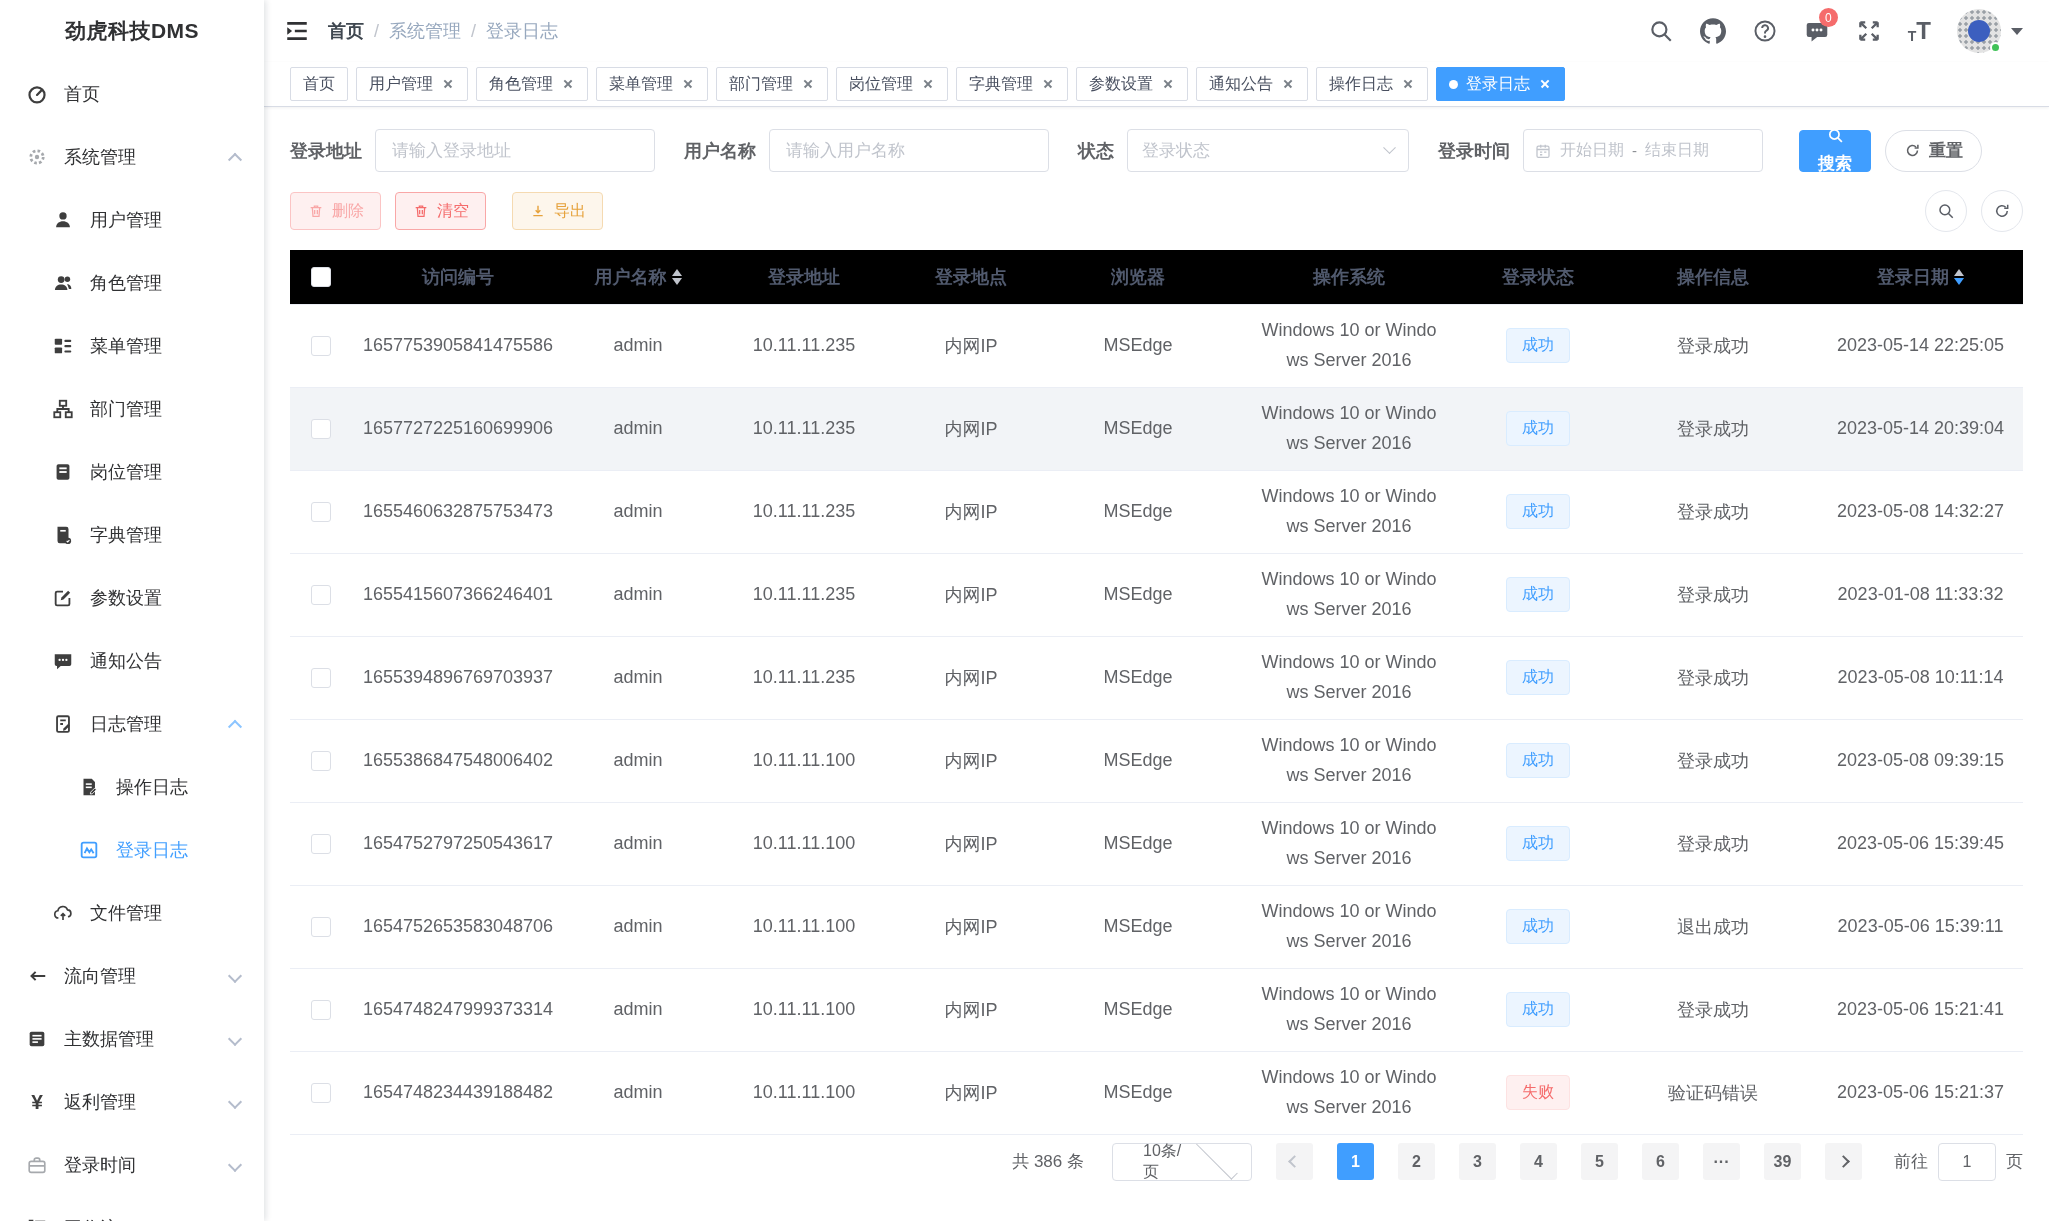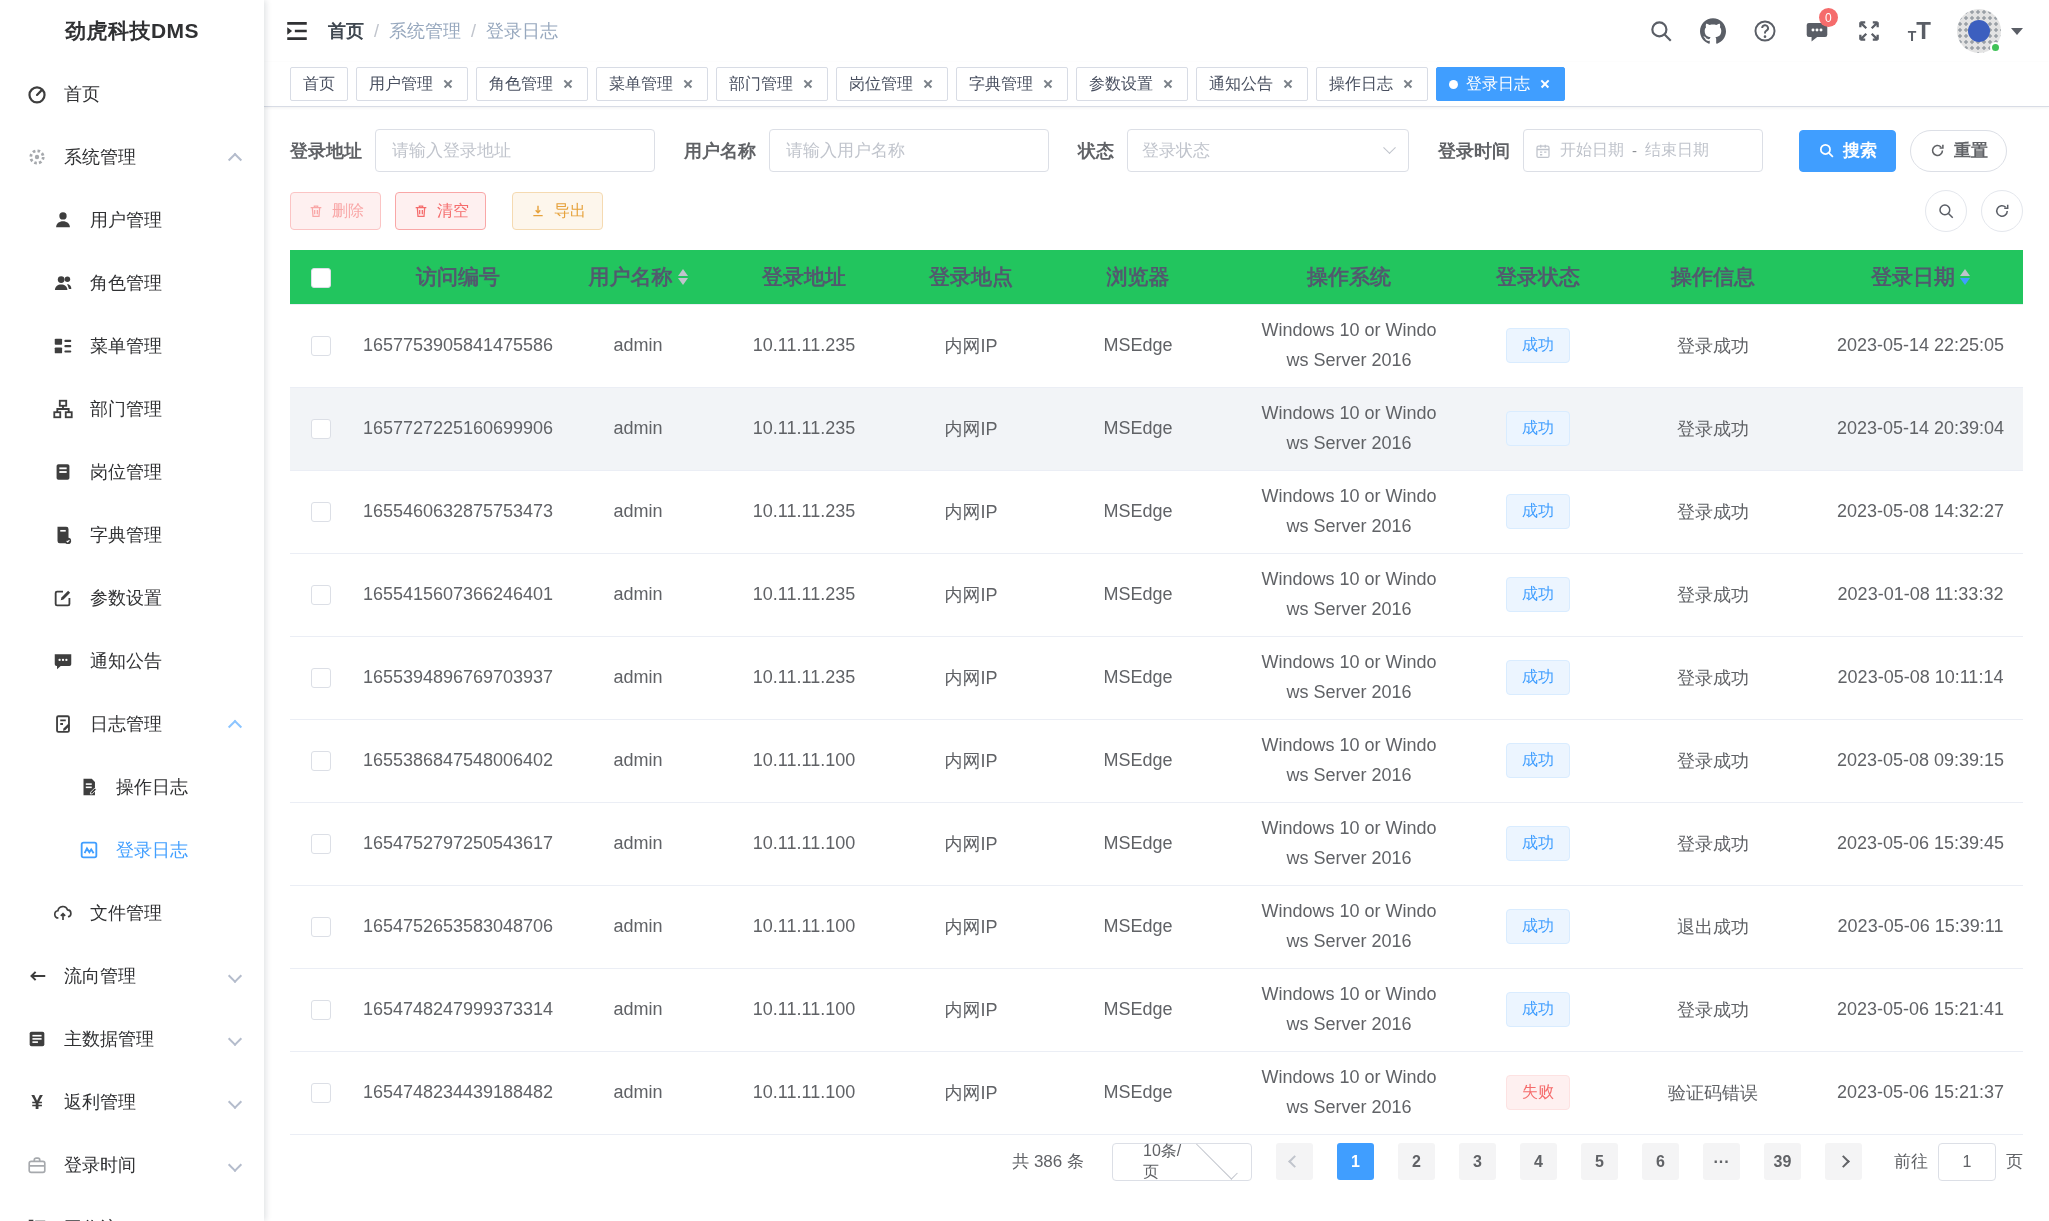--- a/index.html
+++ b/index.html
@@ -77,38 +77,38 @@
   .f-select .ph { color:#c0c4cc; font-size:17px; flex:1; }
   .sel-chev { width:9px; height:9px; border-right:1.8px solid #c0c4cc; border-bottom:1.8px solid #c0c4cc; transform:rotate(45deg) translate(-2px,-2px); }
   .f-date { width:240px; height:43px; border:1px solid #dcdfe6; border-radius:4px; display:flex;
     align-items:center; padding:0 10px; gap:8px; cursor:pointer; }
   .f-date .cal { width:18px; height:18px; color:#c0c4cc; flex:0 0 18px; }
   .f-date .ph { color:#c0c4cc; font-size:16px; }
   .f-date .sep { color:#8d9095; font-size:15px; }
   .btn { height:42px; border-radius:4px; border:1px solid transparent; display:inline-flex; align-items:center;
     justify-content:center; gap:8px; font-size:17px; cursor:pointer; padding:0 18px; background:#fff; font-family:inherit; }
   .btn .bic { width:17px; height:17px; }
-  .btn-primary { background:#409eff; border-color:#409eff; color:#fff; font-weight:bold; }
+  .btn-primary { background:#409eff; border-color:#409eff; color:#fff; font-weight:bold;flex-direction:column; }
   .btn-plain { border-color:#dcdfe6; color:#606266; font-weight:bold; }
   .btn-search { margin-left:10px; }
   .btn-reset { margin-left:14px;border-radius:21px; }
 
   .toolbar { display:flex; align-items:center; margin-top:18px; }
   .btn-sm { height:38px; font-size:16px; padding:0 16px; }
   .btn-del { background:#fef0f0; border-color:#fbc4c4; color:#f9a7a7; margin-right:14px; }
   .btn-clear { background:#fef0f0; border-color:#f9a7a7; color:#f56c6c; margin-right:26px; }
   .btn-export { background:#fdf6ec; border-color:#f5dab1; color:#e6a23c; }
   .tool-right { margin-left:auto; display:flex; gap:14px; }
   .circle-btn { width:42px; height:42px; border-radius:50%; border:1px solid #e4e7ed; background:#fff;
     display:flex; align-items:center; justify-content:center; color:#5a5e66; cursor:pointer; }
   .circle-btn .bic { width:18px; height:18px; }
 
   
   table { border-collapse:collapse; table-layout:fixed; width:1733px; margin-top:18px; }
-  thead th { background:#22c55e; height:54px; font-size:21px; color:#515a6e; font-weight:bold;
+  thead th { background:#000000; height:54px; font-size:18px; color:#515a6e; font-weight:bold;
     border-bottom:1px solid #ebeef5; text-align:center; }
   tbody td { height:83px; border-bottom:1px solid #ebeef5; font-size:18px; color:#606266; text-align:center; font-weight:500; }
   tr.hovered td { background:#f2f4f7; }
   .cell-wrap { line-height:1.65; word-break:break-all; margin:0 auto; }
   .w-id { width:196px; } .w-os { width:182px; }
   .cb { width:20px; height:20px; border:1px solid #dcdfe6; border-radius:3px; background:#fff; display:inline-block; cursor:pointer; vertical-align:middle; }
   .th-flex { display:inline-flex; align-items:center; gap:5px; }
   .carets { display:inline-flex; flex-direction:column; gap:2px; }
   .ca-up { width:0;height:0;border-left:5.5px solid transparent;border-right:5.5px solid transparent;border-bottom:7px solid #c0c4cc; }
   .ca-dn { width:0;height:0;border-left:5.5px solid transparent;border-right:5.5px solid transparent;border-top:7px solid #c0c4cc; }

